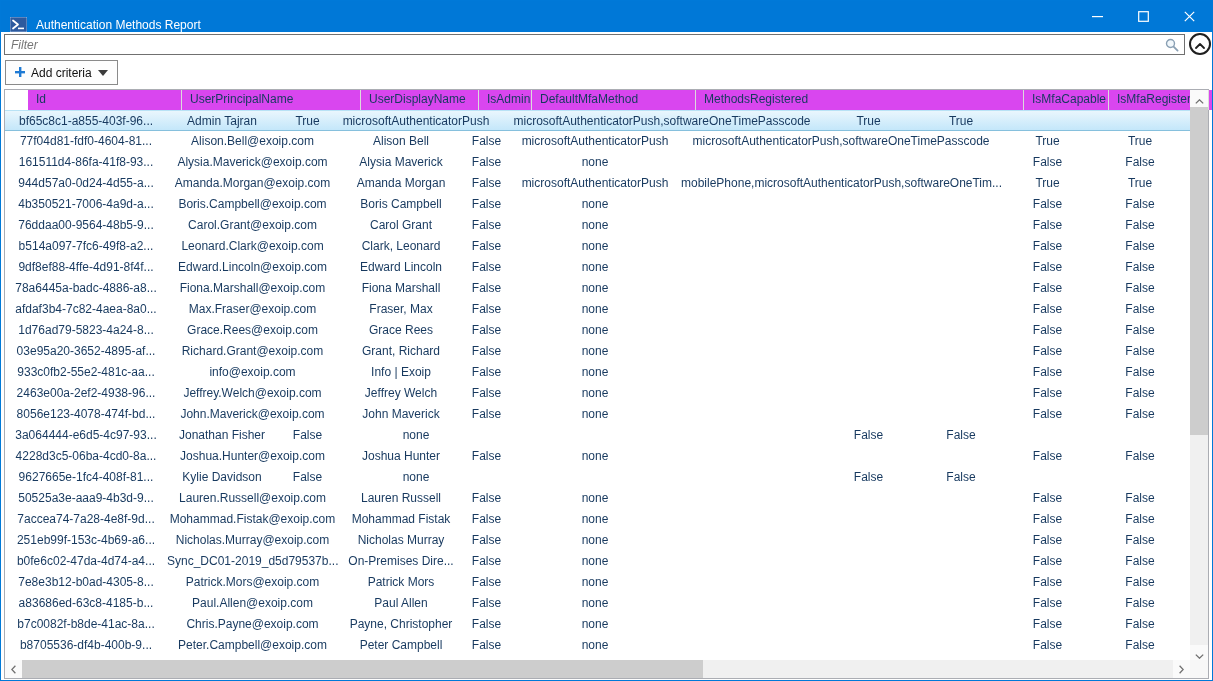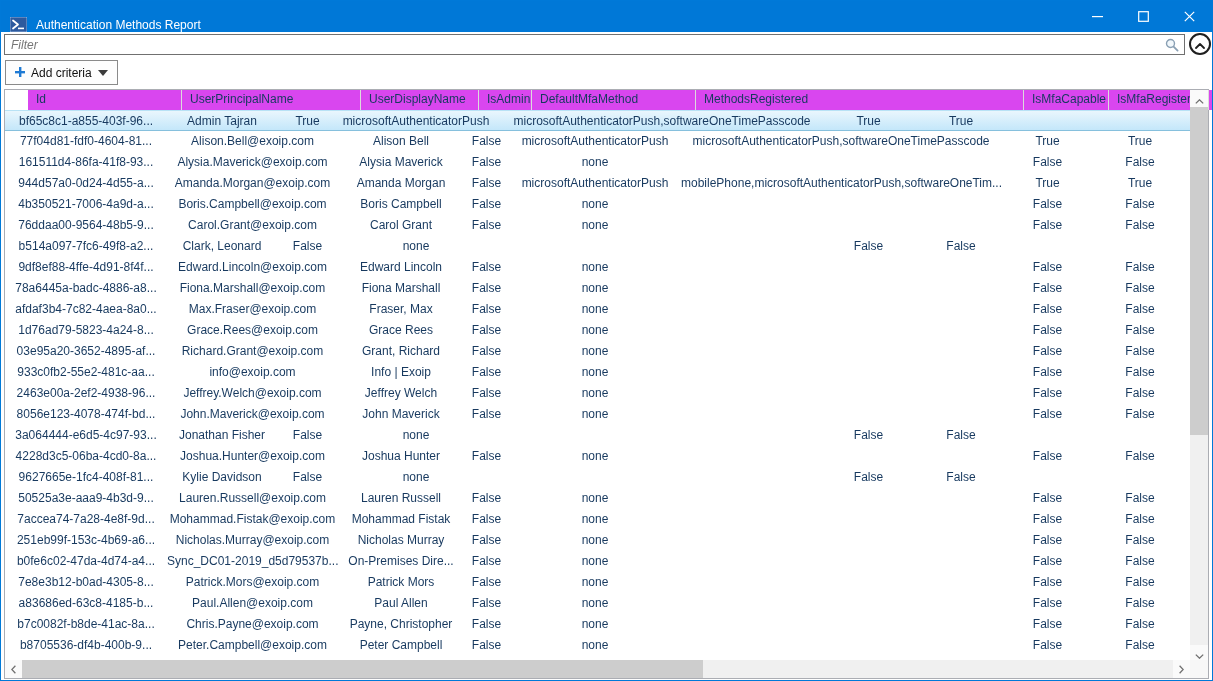--- a/index.html
+++ b/index.html
@@ -187,20 +187,21 @@
           <div class="cell c1">Carol.Grant@exoip.com</div>
           <div class="cell c2">Carol Grant</div>
           <div class="cell c3">False</div>
           <div class="cell c4">none</div>
           <div class="cell c5"></div>
           <div class="cell c6">False</div>
           <div class="cell c7">False</div>
         </div>
         <div class="row">
           <div class="cell c0">b514a097-7fc6-49f8-a2...</div>
+          <div class="cell c1">Leonard.Clark@exoip.com</div>
           <div class="cell c2">Clark, Leonard</div>
           <div class="cell c3">False</div>
           <div class="cell c4">none</div>
           <div class="cell c5"></div>
           <div class="cell c6">False</div>
           <div class="cell c7">False</div>
         </div>
         <div class="row">
           <div class="cell c0">9df8ef88-4ffe-4d91-8f4f...</div>
           <div class="cell c1">Edward.Lincoln@exoip.com</div>

